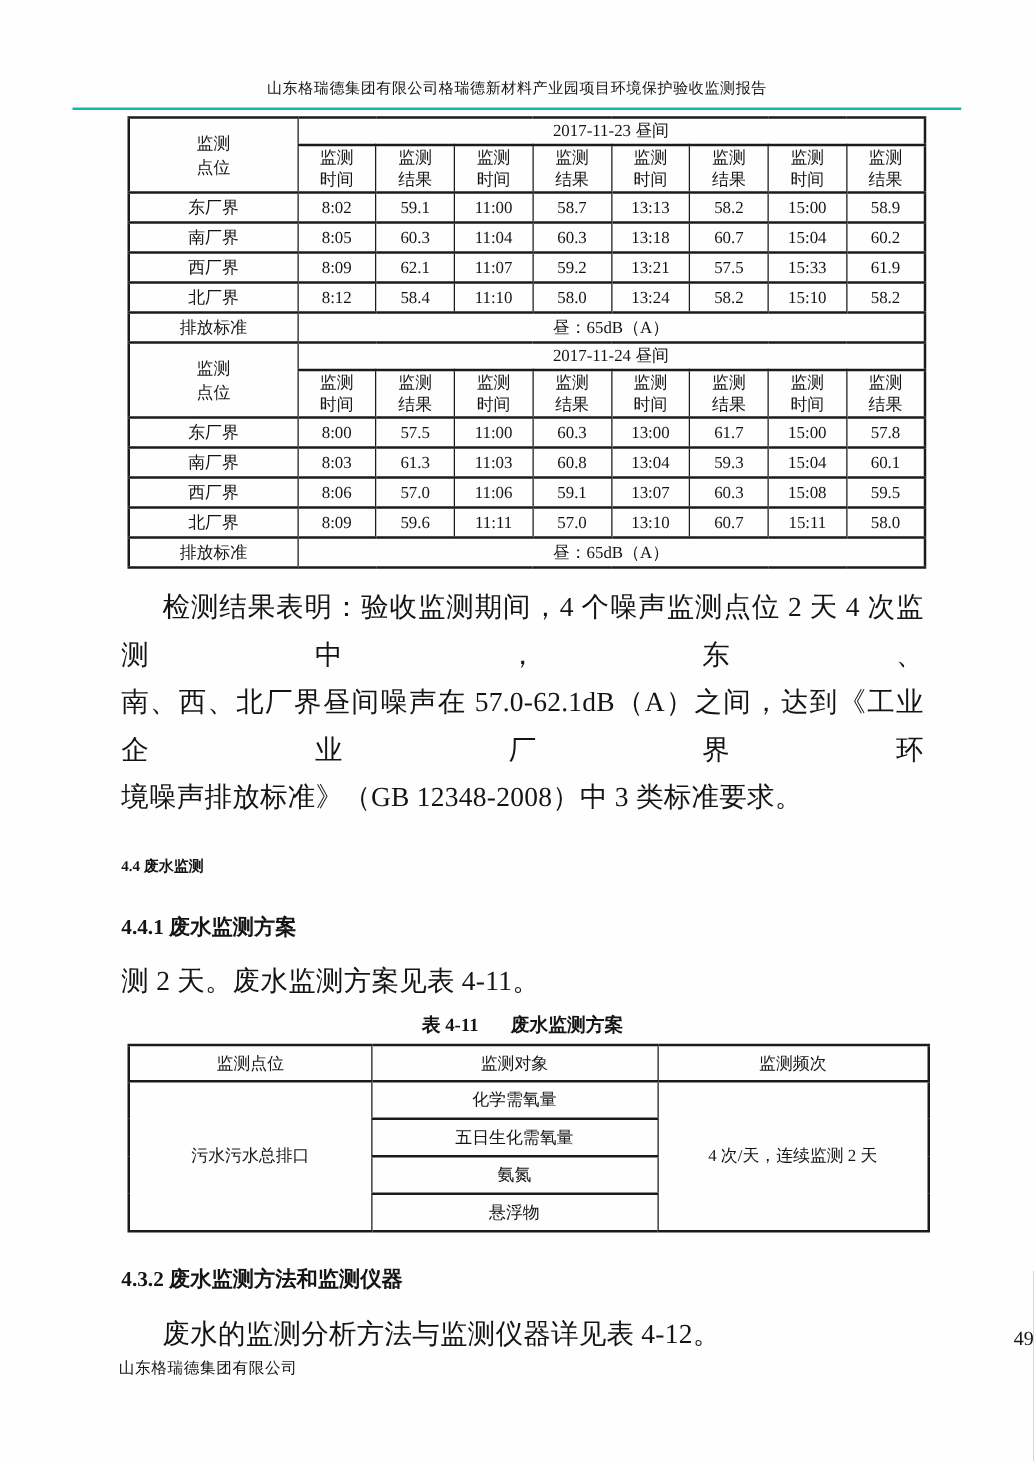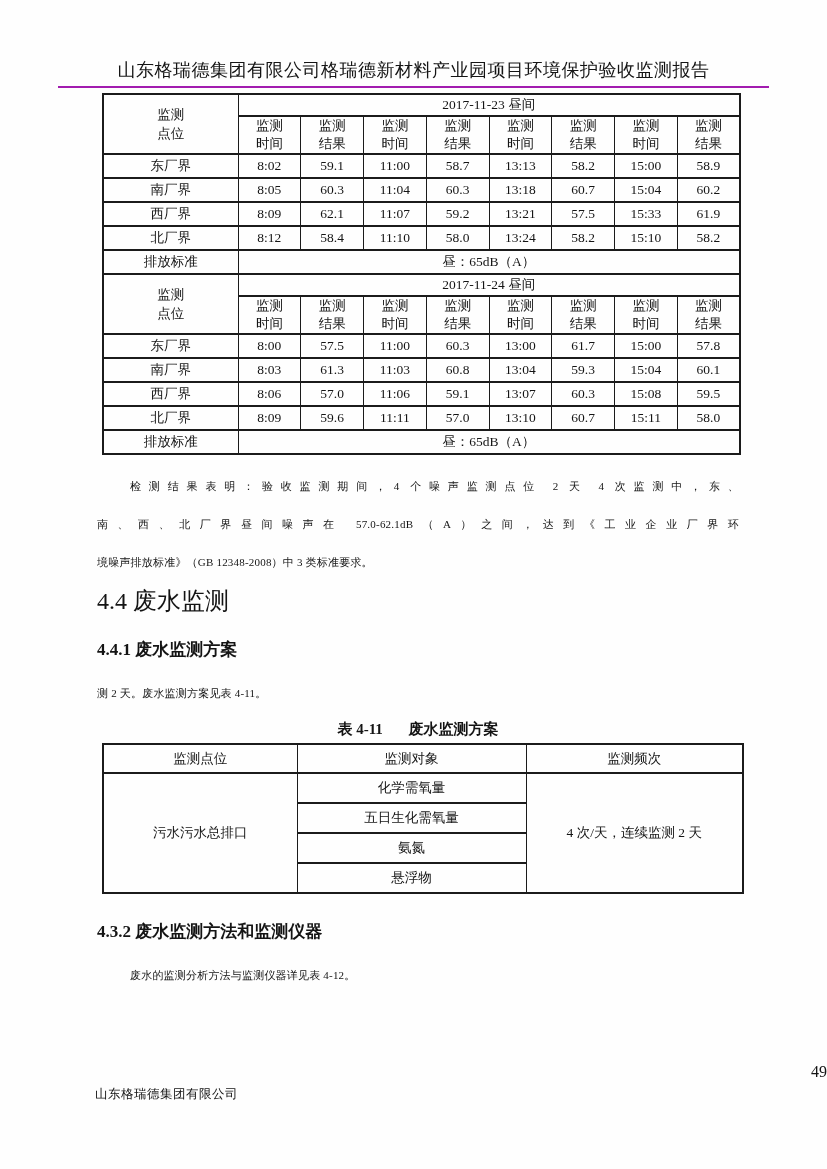--- a/index.html
+++ b/index.html
@@ -2,22 +2,22 @@
 <html><head>
 <meta charset="utf-8">
 <style>
   html,body { margin:0; padding:0; background:#9c9c9c; }
   .page {
     position:relative; width:827px; height:1169px; margin:0 auto;
     background:#fefefe; color:#141414; overflow:hidden;
     font-family:"Liberation Serif","DejaVu Serif",serif;
   }
   
-  .header { margin:62px 58px 0 58px; padding-bottom:7px; border-bottom:2px solid #a21caf;
-            text-align:center; font-size:18px; line-height:17px; letter-spacing:.5px; }
+  .header { margin:62px 58px 0 58px; padding-bottom:7px; border-bottom:2px solid #14b8a6;
+            text-align:center; font-size:12px; line-height:17px; letter-spacing:.5px; }
   
   .content { margin:0 88px 0 97px; }
   
   .tblcap { position:relative; margin-top:18px; text-align:center; font-size:15px;
             font-weight:bold; line-height:22px; }
   .tblcap .ttitle { margin-left:22px; }
   .tunit { position:absolute; right:0; bottom:1px; font-weight:normal; font-size:13.5px; }
   
   table { border-collapse:collapse; table-layout:fixed; width:637px; margin-left:5px;
           border:2px solid #1b1b1b; }
@@ -29,25 +29,25 @@
   .noise .sub    { white-space:pre-line; line-height:18px; }
   .noise tr.r-date td { height:20px; }
   .noise tr.r-sub  td { height:36px; }
   .noise tr.r-data td { height:22px; }
   .noise tr.r-std  td { height:22px; }
   .waste { margin-top:3px; width:640px; }
   .waste tr.w-head td { height:27px; }
   .waste tr.w-row  td { height:28px; }
   
   .para { margin-top:12px; }
-  .pline { font-size:11px; line-height:38px; letter-spacing:.2px; }
+  .pline { font-size:22px; line-height:38px; letter-spacing:.2px; }
   .indent { text-indent:33px; }
   .just { text-align:justify; text-align-last:justify; }
   
-  .h1 { margin-top:8px; font-size:24px; font-weight:normal; line-height:25px; }
+  .h1 { margin-top:24px; font-size:12px; font-weight:bold; line-height:25px; }
   .h2 { margin-top:24px; font-size:17px; font-weight:bold; line-height:24px; }
   .h2b { margin-top:26px; }
   .cap2 { margin-top:6px; }
   
   .pagenum { position:absolute; top:1063px; left:0; right:0; text-align:right; font-size:16px; }
   .footer-co { position:absolute; top:1086px; left:95px; font-size:12.5px; letter-spacing:.5px; }
 </style>
 </head>
 <body>
 

